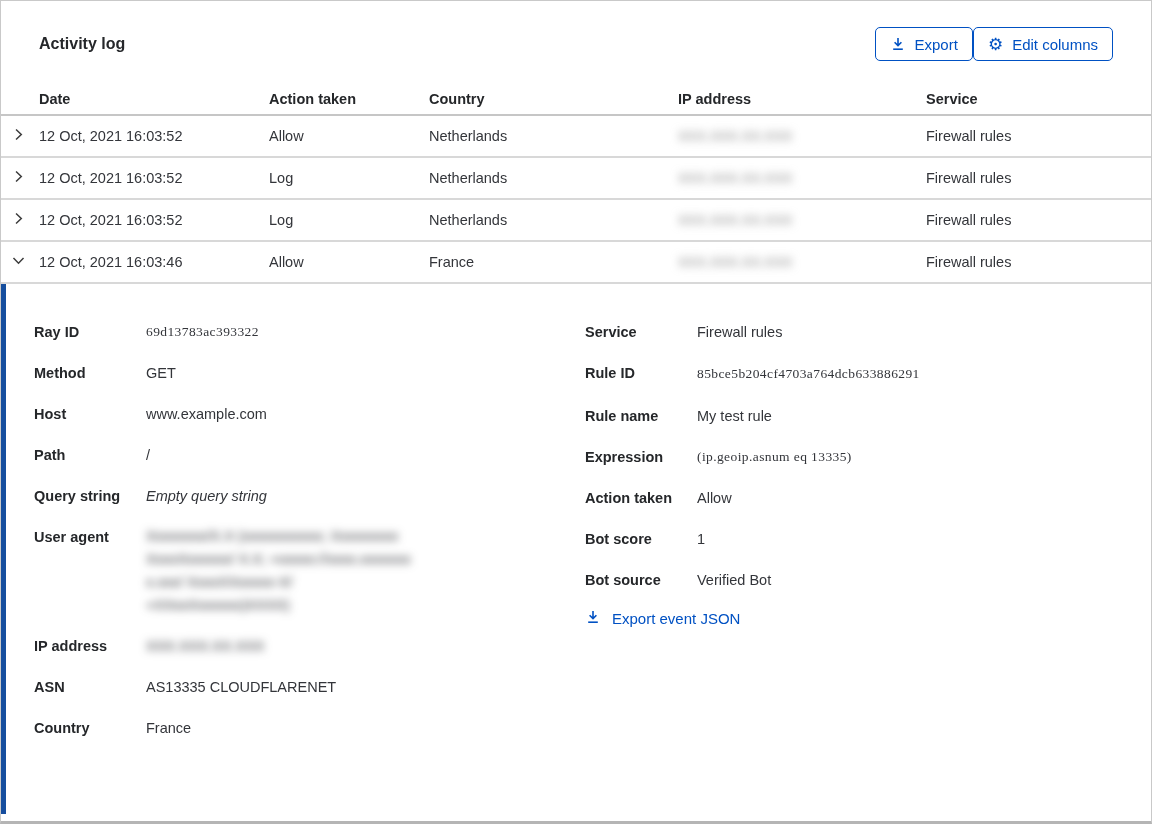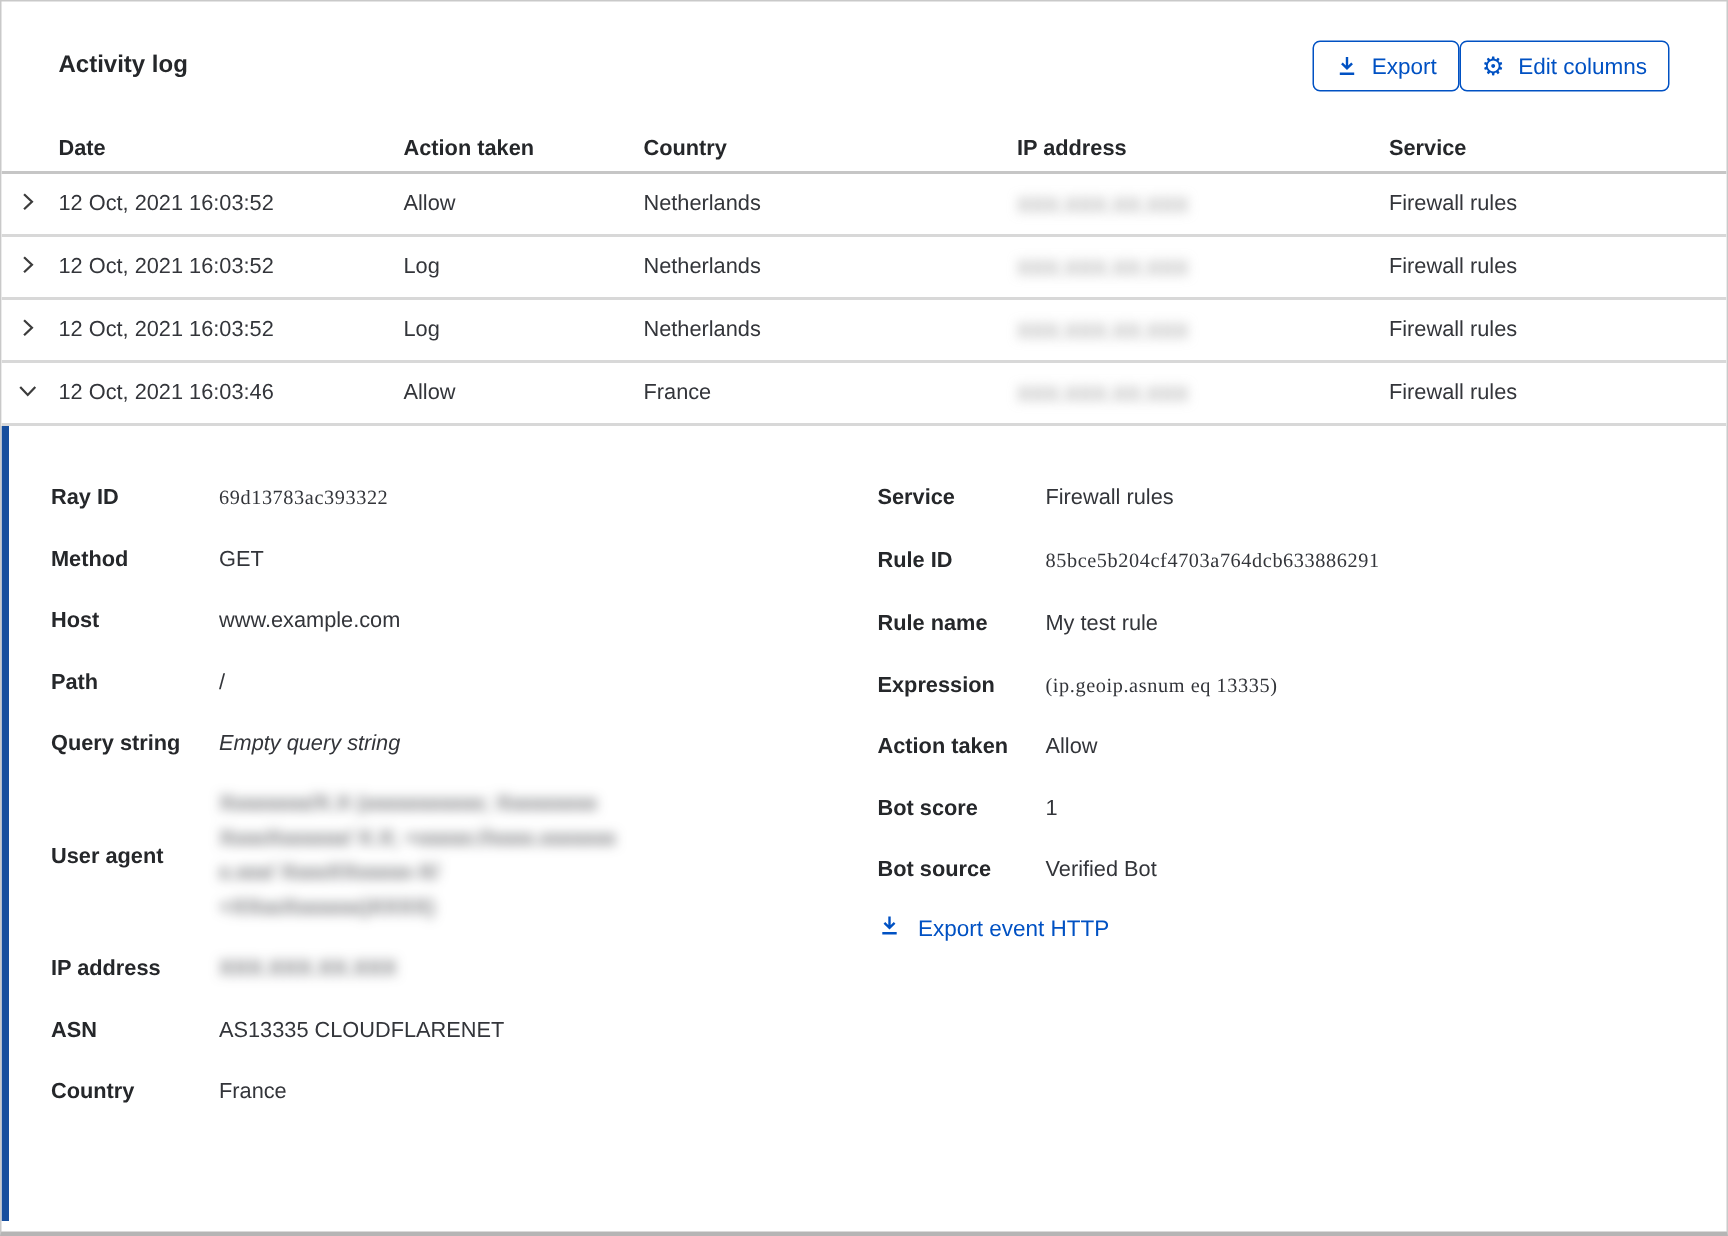--- a/index.html
+++ b/index.html
@@ -32,21 +32,21 @@
   .ip-blur { font-size:14px; }
   
   .detail {
     border-left:5px solid #164e9e;
     padding:36px 0 0 28px;
     display:flex;
     height:530px;
   }
   .col-left { width:551px; flex-shrink:0; }
   .col-right { flex:1; }
-  .field { display:flex; margin-bottom:17px; line-height:24px; font-size:14.5px;align-items:center; }
+  .field { display:flex; margin-bottom:17px; line-height:24px; font-size:14.5px; }
   .field .label { width:112px; flex-shrink:0; font-weight:700; color:#25272a; }
   .field .value { color:#33353a; }
   .mono { font-family:Liberation Serif, serif; color:#595959; font-size:13.5px; letter-spacing:0.4px; }
   .rule-id { width:264px; word-break:break-all; line-height:26px; }
   .italic { font-style:italic; color:#4f5156; }
   .ua-line { line-height:23px; }
   .export-json {
     display:flex; align-items:center; gap:11px; color:#0051c3; font-size:15px;
     cursor:pointer; margin-top:2px;
   }
@@ -221,18 +221,18 @@
         <div class="label">Bot source</div>
         <div class="value">Verified Bot</div>
       </div>
       <div class="export-json">
         <span>
           <svg width="16" height="16" viewBox="0 0 16 16">
               <path d="M8 2v7.2M4.6 6.2 8 9.6l3.4-3.4" stroke="currentColor" stroke-width="1.6" fill="none"></path>
               <path d="M3.2 13.2h9.6" stroke="currentColor" stroke-width="1.6"></path>
             </svg>
         </span>
-        <span>Export event HTTP</span>
+        <span>Export event JSON</span>
       </div>
     </div>
 
   </div>
 </div>
 
 </body></html>

